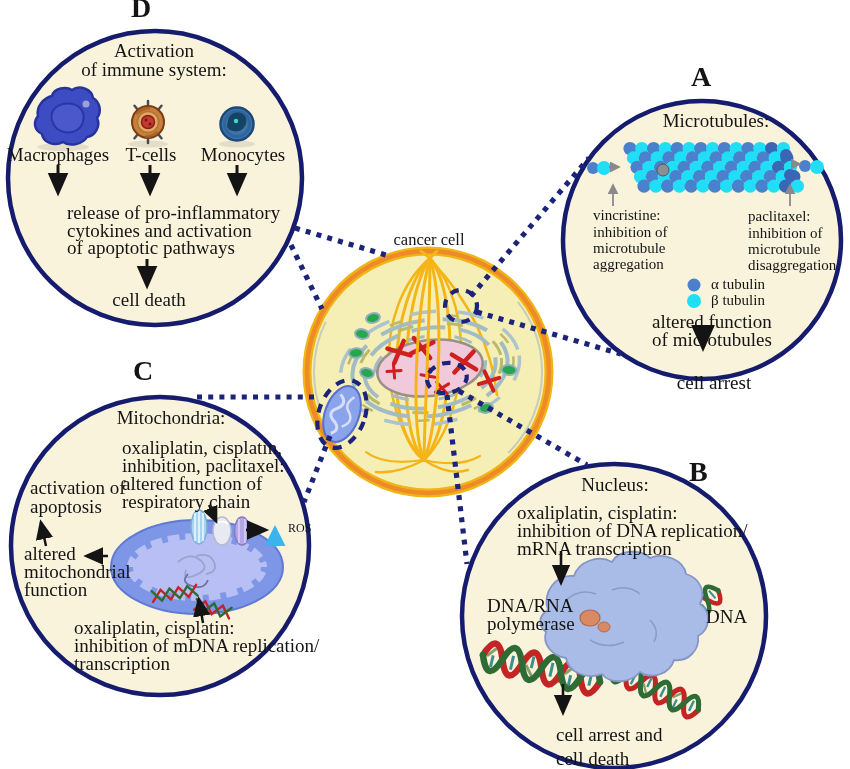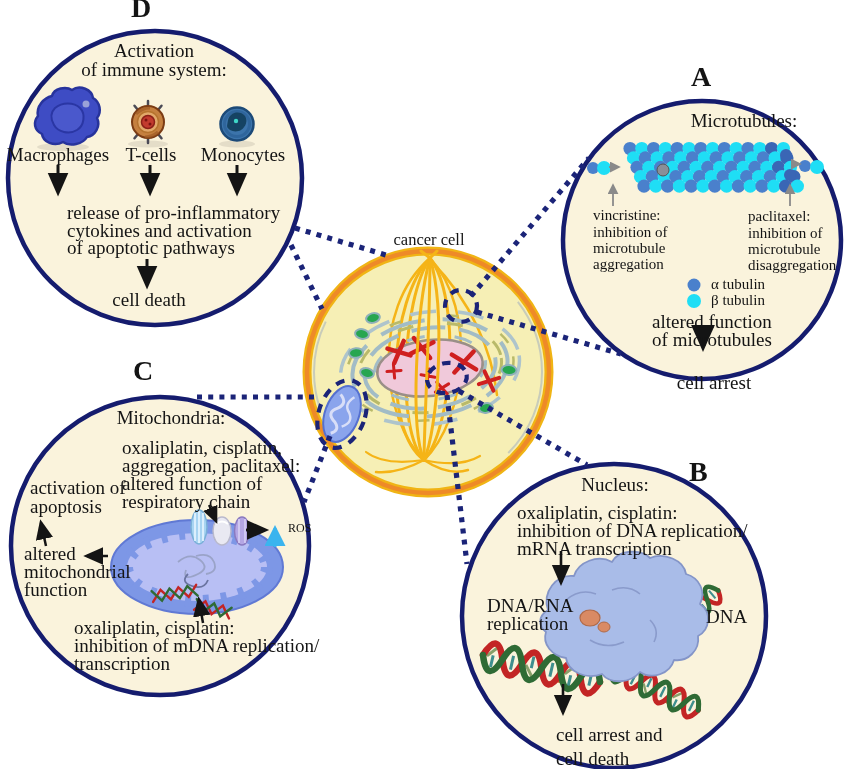--- a/index.html
+++ b/index.html
@@ -325,47 +325,47 @@
 <div class="t title ctr" style="left:154px;top:42px;line-height:18.5px;">Activation
 of immune system:</div>
 <div class="t ctr" style="left:58px;top:146px;">Macrophages</div>
 <div class="t ctr" style="left:151px;top:146px;">T-cells</div>
 <div class="t ctr" style="left:243px;top:146px;">Monocytes</div>
 <div class="t" style="left:67px;top:204px;line-height:17.6px;">release of pro-inflammatory
 cytokines and activation
 of apoptotic pathways</div>
 <div class="t ctr" style="left:149px;top:291px;">cell death</div>
 
-<div class="t title ctr" style="left:744px;top:111px;">Microtubules:</div>
+<div class="t title ctr" style="left:716px;top:111px;">Microtubules:</div>
 <div class="t small b" style="left:593px;top:208px;">vincristine:</div>
 <div class="t small" style="left:593px;top:225px;">inhibition of
 microtubule
 aggregation</div>
 <div class="t small b" style="left:748px;top:209px;text-align:center;">paclitaxel:</div>
 <div class="t small" style="left:748px;top:226px;">inhibition of
 microtubule
 disaggregation</div>
 <div class="t small" style="left:711px;top:277px;">α tubulin</div>
 <div class="t small" style="left:711px;top:293px;">β tubulin</div>
 <div class="t ctr" style="left:712px;top:313px;">altered function of microtubules</div>
 <div class="t ctr" style="left:714px;top:348px;margin-top:26px;">cell arrest</div>
 
 <div class="t title ctr" style="left:615px;top:475px;">Nucleus:</div>
 <div class="t b" style="left:517px;top:504px;">oxaliplatin, cisplatin:</div>
 <div class="t" style="left:517px;top:522px;line-height:18px;">inhibition of DNA replication/
 mRNA transcription</div>
 <div class="t" style="left:487px;top:597px;line-height:18px;">DNA/RNA
-replication</div>
+polymerase</div>
 <div class="t" style="left:706px;top:608px;">DNA</div>
 <div class="t" style="left:556px;top:723px;line-height:24px;">cell arrest and
 cell death</div>
 
 <div class="t title ctr" style="left:171px;top:408px;">Mitochondria:</div>
 <div class="t b" style="left:122px;top:439px;line-height:18px;">oxaliplatin, cisplatin,
-aggregation, paclitaxel:</div>
+inhibition, paclitaxel:</div>
 <div class="t" style="left:122px;top:475px;line-height:18px;">altered function of
 respiratory chain</div>
 <div class="t" style="left:30px;top:479px;line-height:18.5px;">activation of
 apoptosis</div>
 <div class="t" style="left:24px;top:545px;line-height:18px;">altered
 mitochondrial
 function</div>
 <div class="t" style="left:288px;top:520px;font-size:12px;">ROS</div>
 <div class="t b" style="left:74px;top:619px;">oxaliplatin, cisplatin:</div>
 <div class="t" style="left:74px;top:637px;line-height:18px;">inhibition of mDNA replication/

